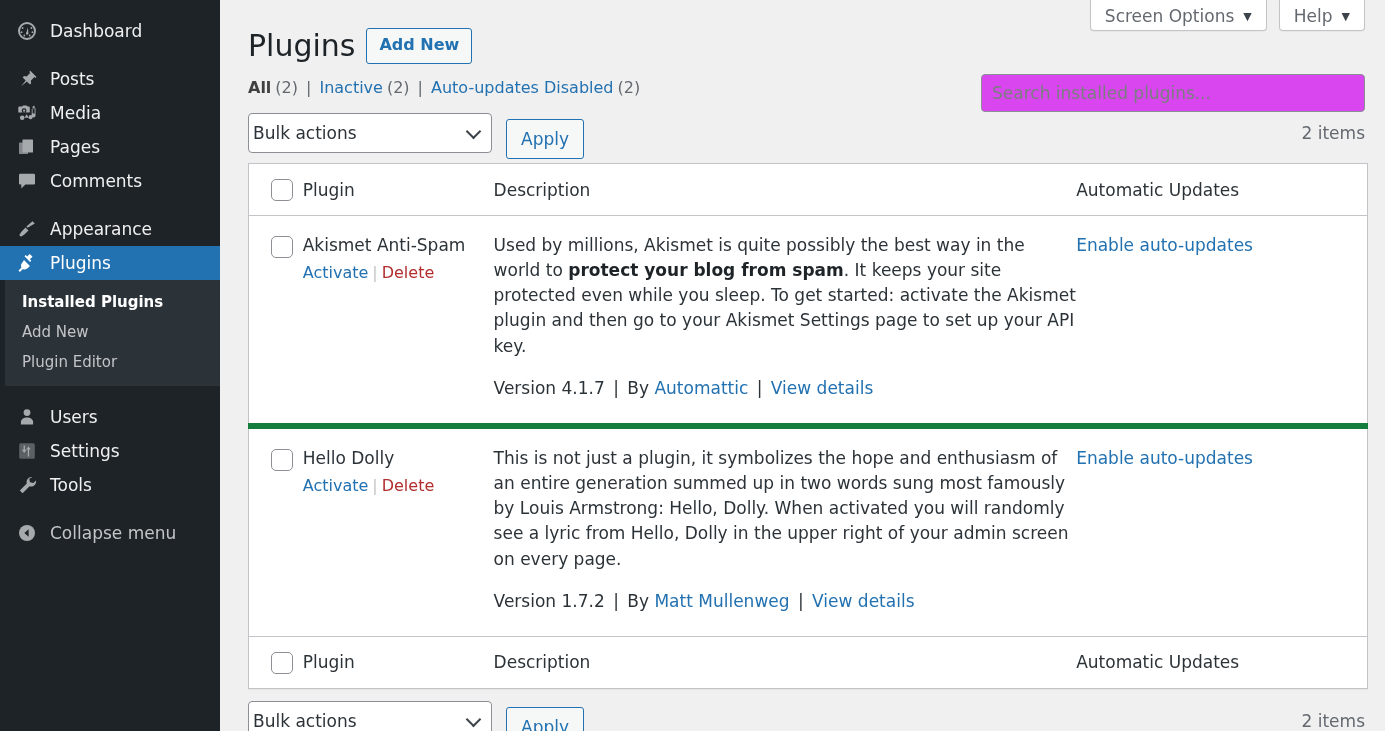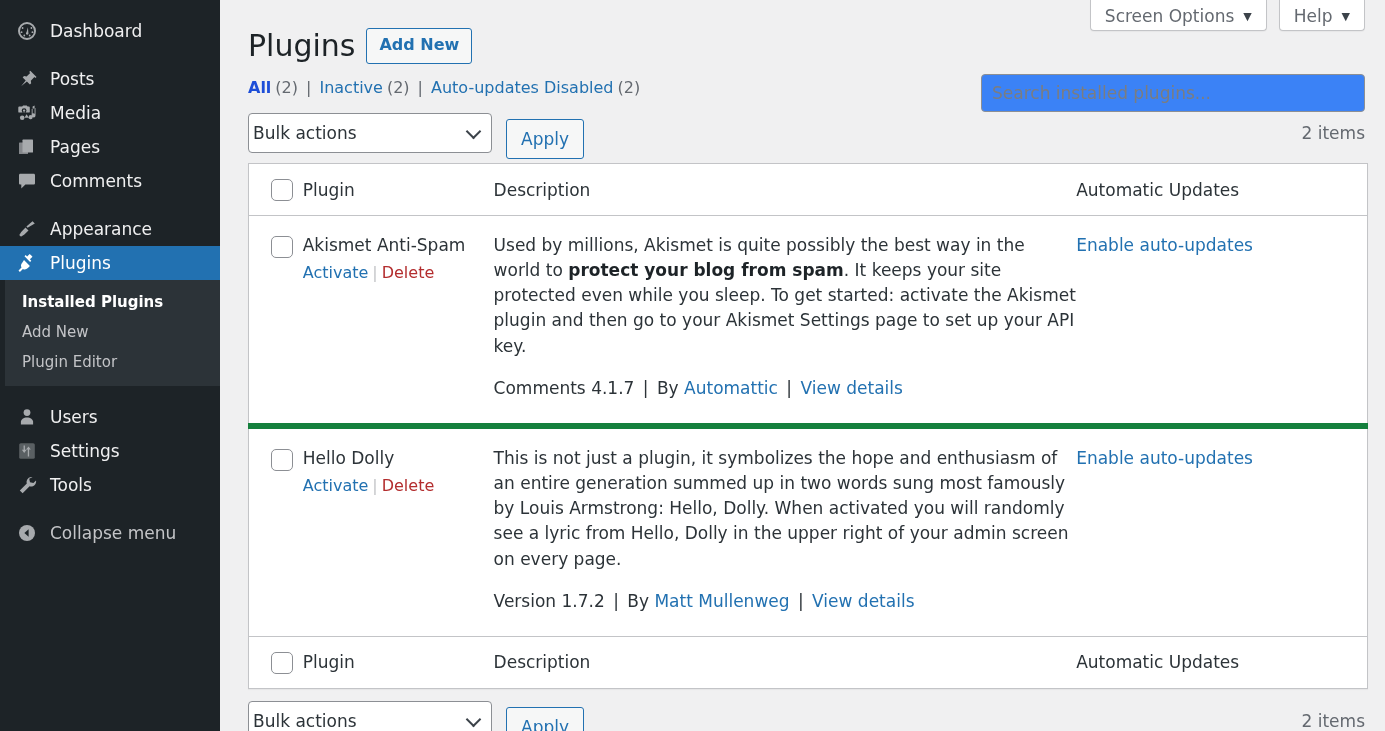--- a/index.html
+++ b/index.html
@@ -110,32 +110,32 @@
     line-height: 1.4;
   }
 
   ul.subsubsub {
     list-style: none; margin: 14px 0 0 0; padding: 0;
     font-size: 16px; color: #2c3338;
     display: flex; align-items: baseline; gap: 0;
   }
   ul.subsubsub li { display: flex; align-items: baseline; }
   ul.subsubsub a { color: #2271b1; text-decoration: none; cursor: pointer; }
-  ul.subsubsub .current-filter { color: #1d4ed8; font-weight: bold; text-decoration: none; }
+  ul.subsubsub .current-filter { color: #404040; font-weight: bold; text-decoration: none; }
   ul.subsubsub .count { color: #646970; margin-left: 4px; }
   ul.subsubsub .divider { color: #646970; margin: 0 8px; }
 
   .search-box {
     position: absolute; right: 20px; top: 74px;
     display: flex;
   }
   .search-input {
     width: 384px; height: 38px;
     border: 1px solid #8c8f94; border-radius: 4px;
-    background: #3b82f6;
+    background: #d946ef;
     font-size: 17px; color: #2c3338;
     padding: 0 10px;
     font-family: "DejaVu Sans", "Liberation Sans", sans-serif;
   }
   .search-input::placeholder { color: #7b7d80; opacity: 1; }
 
   .tablenav {
     display: flex; align-items: center;
     margin-top: 16px;
     height: 40px;
@@ -447,21 +447,21 @@
             <div class="plugin-title">Akismet Anti-Spam</div>
             <div class="row-actions">
               <a class="activate">Activate</a><span class="sep">|</span><a class="delete">Delete</a>
             </div>
           </td>
           <td class="col-desc">
             <div class="plugin-desc">
               <p><span>Used by millions, Akismet is quite possibly the best way in the world to </span><strong>protect your blog from spam</strong><span>. It keeps your site protected even while you sleep. To get started: activate the Akismet plugin and then go to your Akismet Settings page to set up your API key.</span></p>
             </div>
             <div class="plugin-version">
-              <span>Comments 4.1.7</span><span class="bar"> | </span><span>By</span>
+              <span>Version 4.1.7</span><span class="bar"> | </span><span>By</span>
               <a>Automattic</a><span class="bar"> | </span><a>View details</a>
             </div>
           </td>
           <td class="col-auto">
             <a class="auto-link">Enable auto-updates</a>
           </td>
         </tr>
 
         <tr>
           <td class="col-cb">

